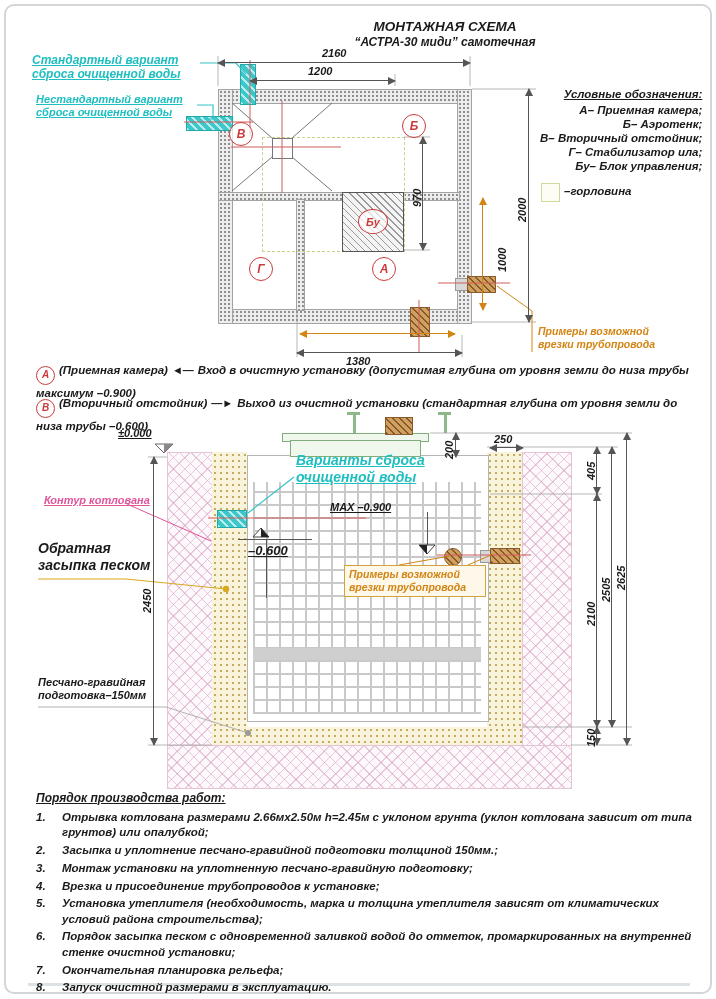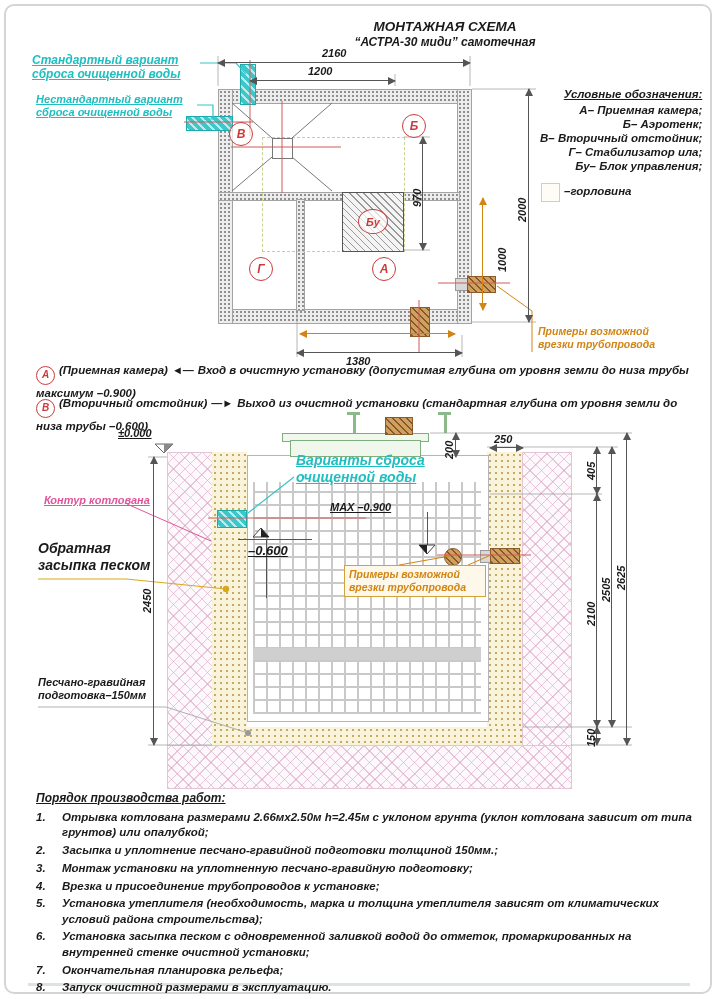--- a/index.html
+++ b/index.html
@@ -225,21 +225,21 @@
     <div class="witem">
         <span class="num">4.</span>
         <span class="txt">Врезка и присоединение трубопроводов к установке;</span>
       </div>
     <div class="witem">
         <span class="num">5.</span>
         <span class="txt">Установка утеплителя (необходимость, марка и толщина утеплителя зависят от климатических условий района строительства);</span>
       </div>
     <div class="witem">
         <span class="num">6.</span>
-        <span class="txt">Установка засыпка песком с одновременной заливкой водой до отметок, промаркированных на внутренней стенке очистной установки;</span>
+        <span class="txt">Порядок засыпка песком с одновременной заливкой водой до отметок, промаркированных на внутренней стенке очистной установки;</span>
       </div>
     <div class="witem">
         <span class="num">7.</span>
         <span class="txt">Окончательная планировка рельефа;</span>
       </div>
     <div class="witem">
         <span class="num">8.</span>
         <span class="txt">Запуск очистной размерами в эксплуатацию.</span>
       </div>
   </div>

